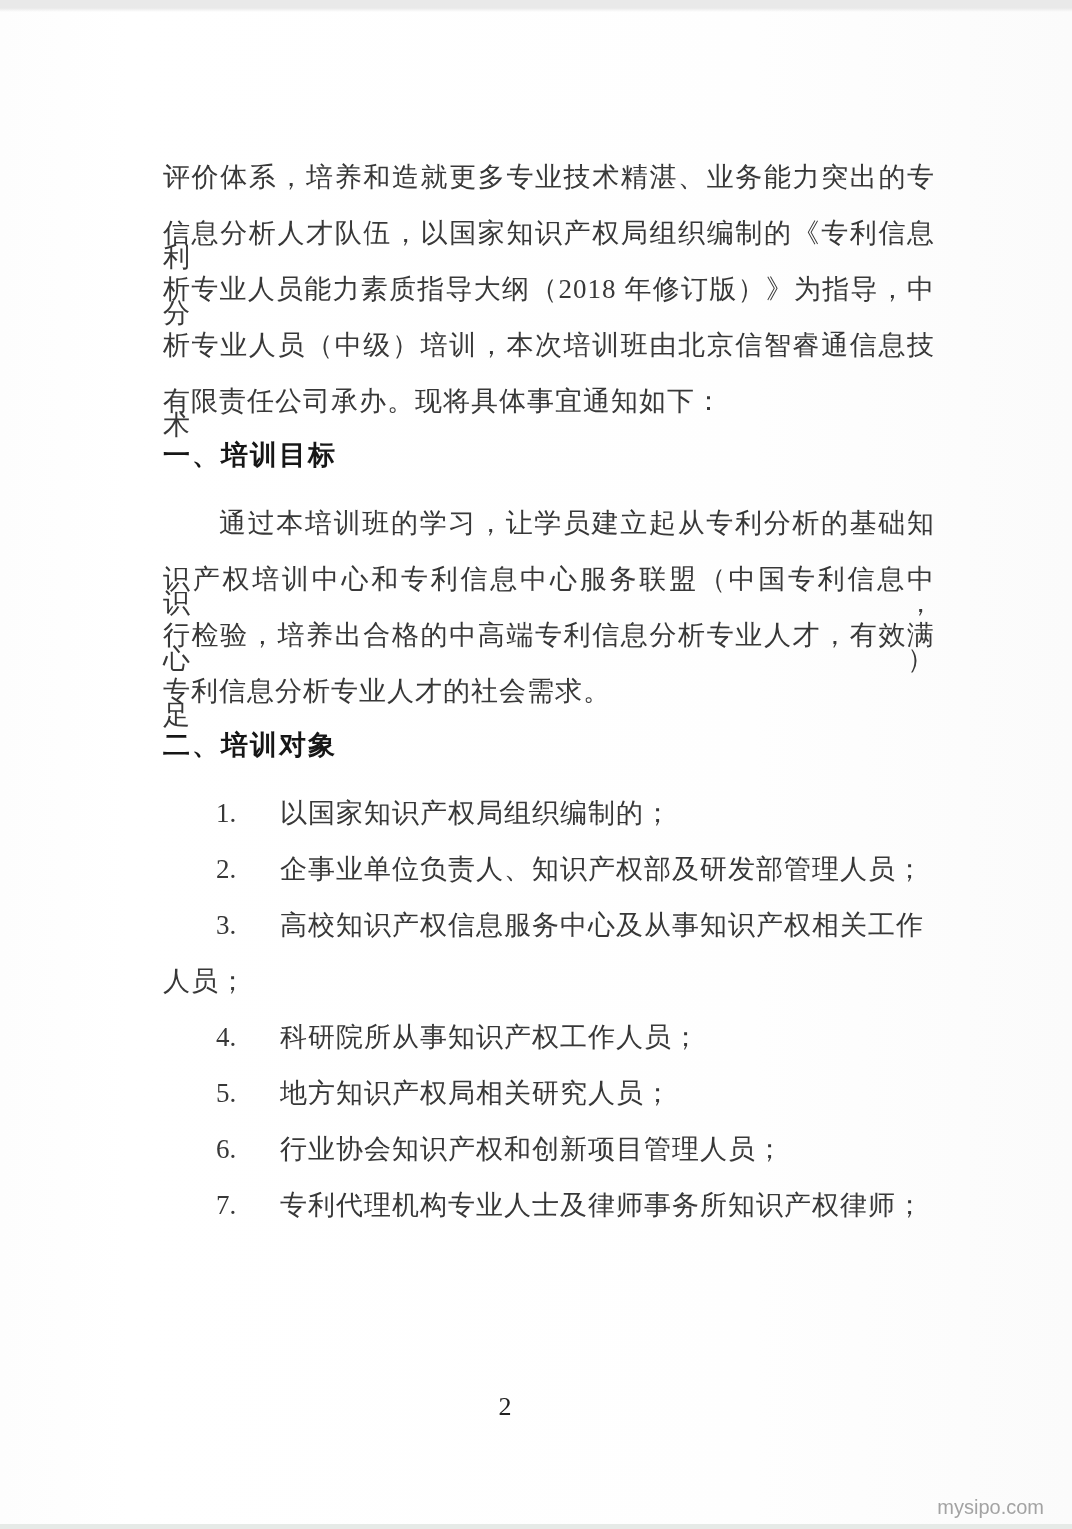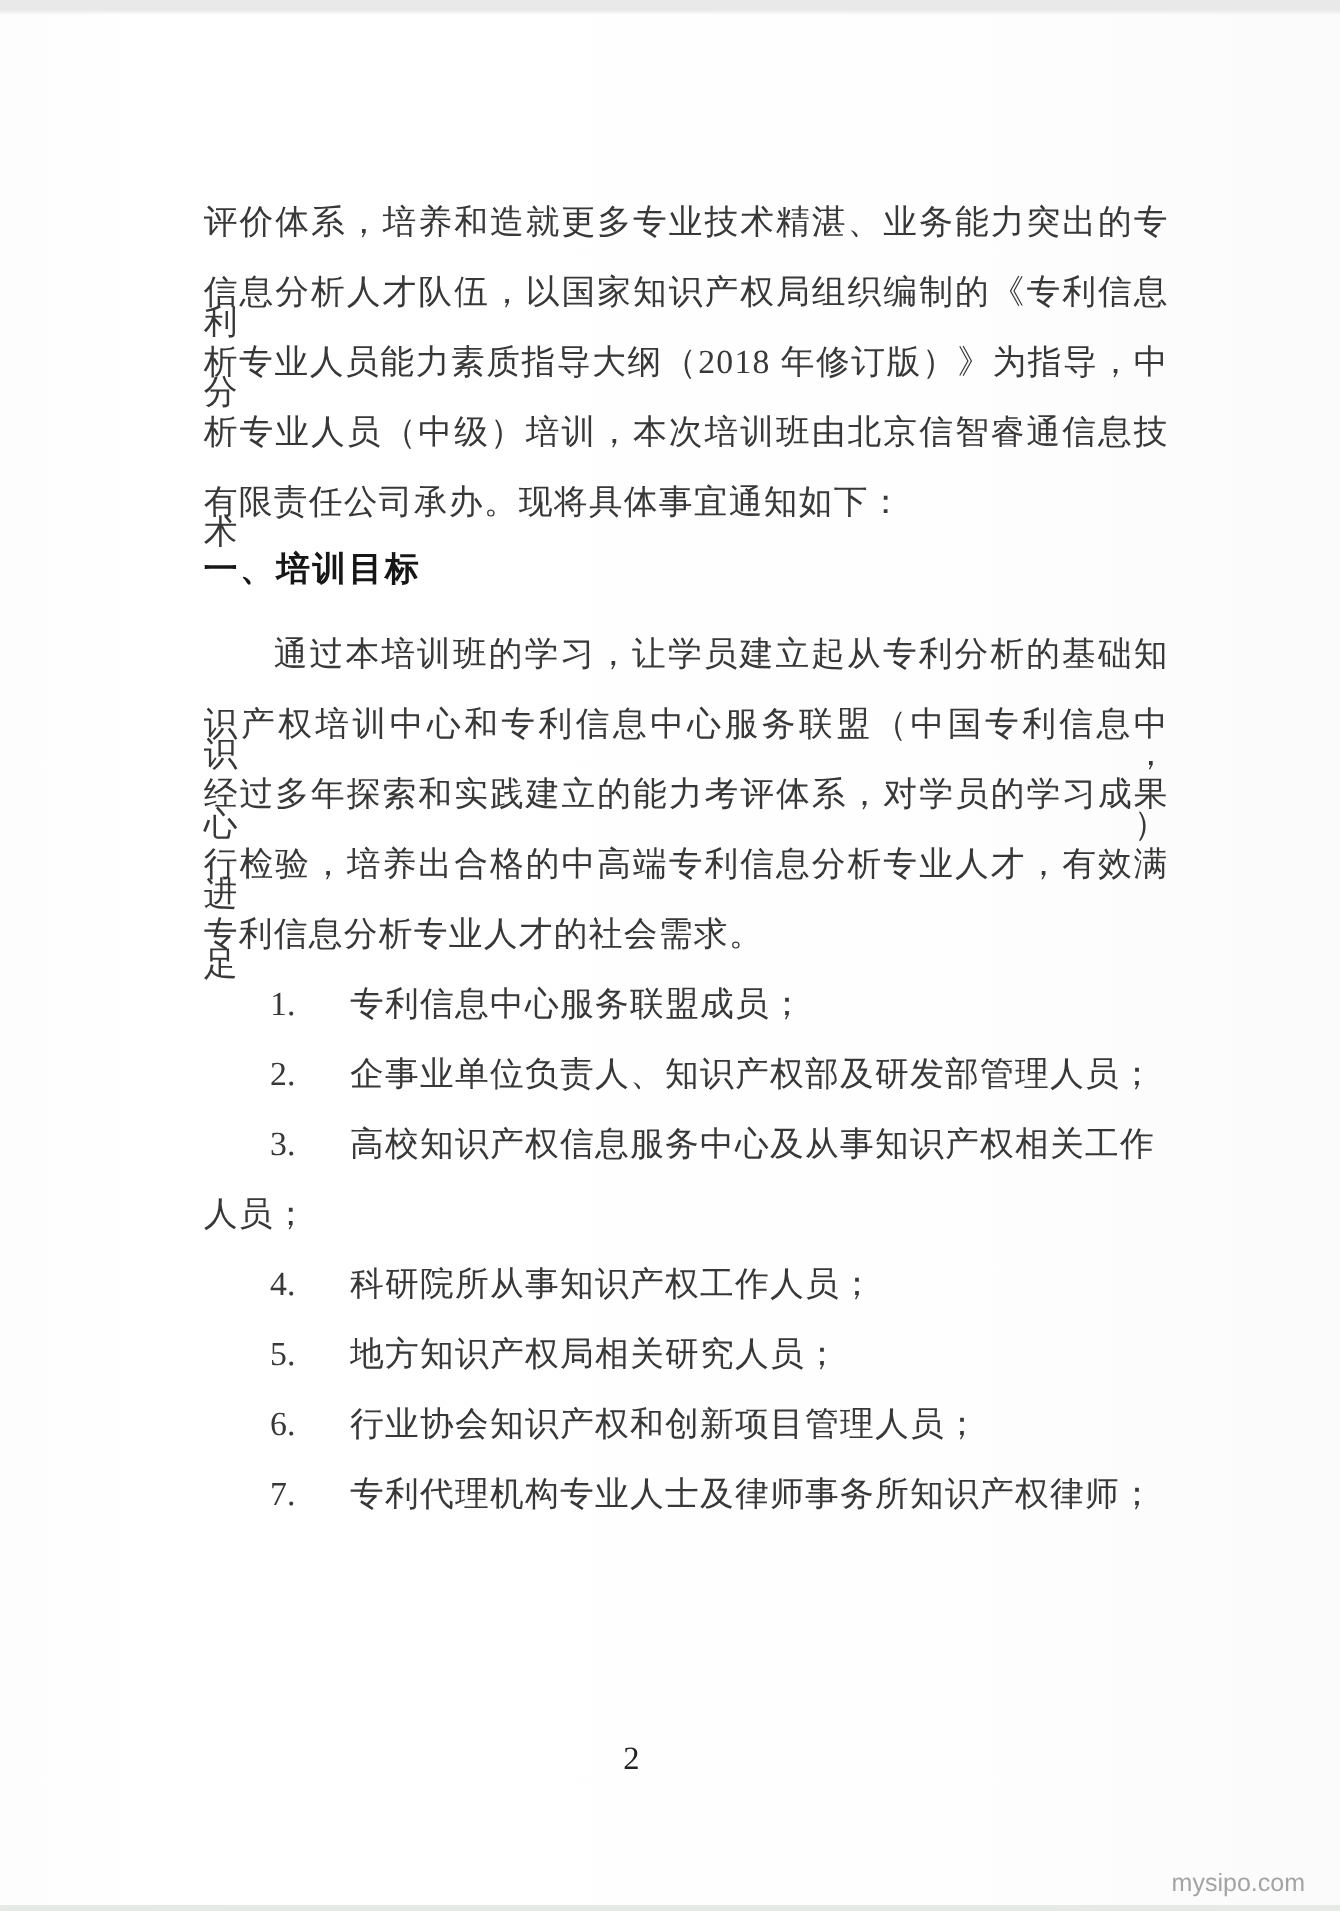--- a/index.html
+++ b/index.html
@@ -93,29 +93,29 @@
       <div class="line j">信息分析人才队伍，以国家知识产权局组织编制的《专利信息分</div>
       <div class="line j">析专业人员能力素质指导大纲（2018 年修订版）》为指导，中</div>
       <div class="line j">析专业人员（中级）培训，本次培训班由北京信智睿通信息技术</div>
       <div class="line">有限责任公司承办。现将具体事宜通知如下：</div>
     </div>
 
     <div class="heading">一、培训目标</div>
     <div>
       <div class="line j indent">通过本培训班的学习，让学员建立起从专利分析的基础知识，</div>
       <div class="line j">识产权培训中心和专利信息中心服务联盟（中国专利信息中心）</div>
-      <div class="line j">经过多年探索和实践建立的能力考评体系，对学员的学习成果进</div>
       <div class="line j">行检验，培养出合格的中高端专利信息分析专业人才，有效满足</div>
       <div class="line">专利信息分析专业人才的社会需求。</div>
     </div>
 
+    <div class="heading">二、培训对象</div>
     <div>
 
       <div class="line item">
-        <span class="num">1.</span><span>专利信息中心服务联盟成员；</span>
+        <span class="num">1.</span><span>以国家知识产权局组织编制的；</span>
       </div>
 
       <div class="line item">
         <span class="num">2.</span><span>企事业单位负责人、知识产权部及研发部管理人员；</span>
       </div>
 
       <div class="line item">
         <span class="num">3.</span><span>高校知识产权信息服务中心及从事知识产权相关工作</span>
       </div>
       <div class="line">人员；</div>

